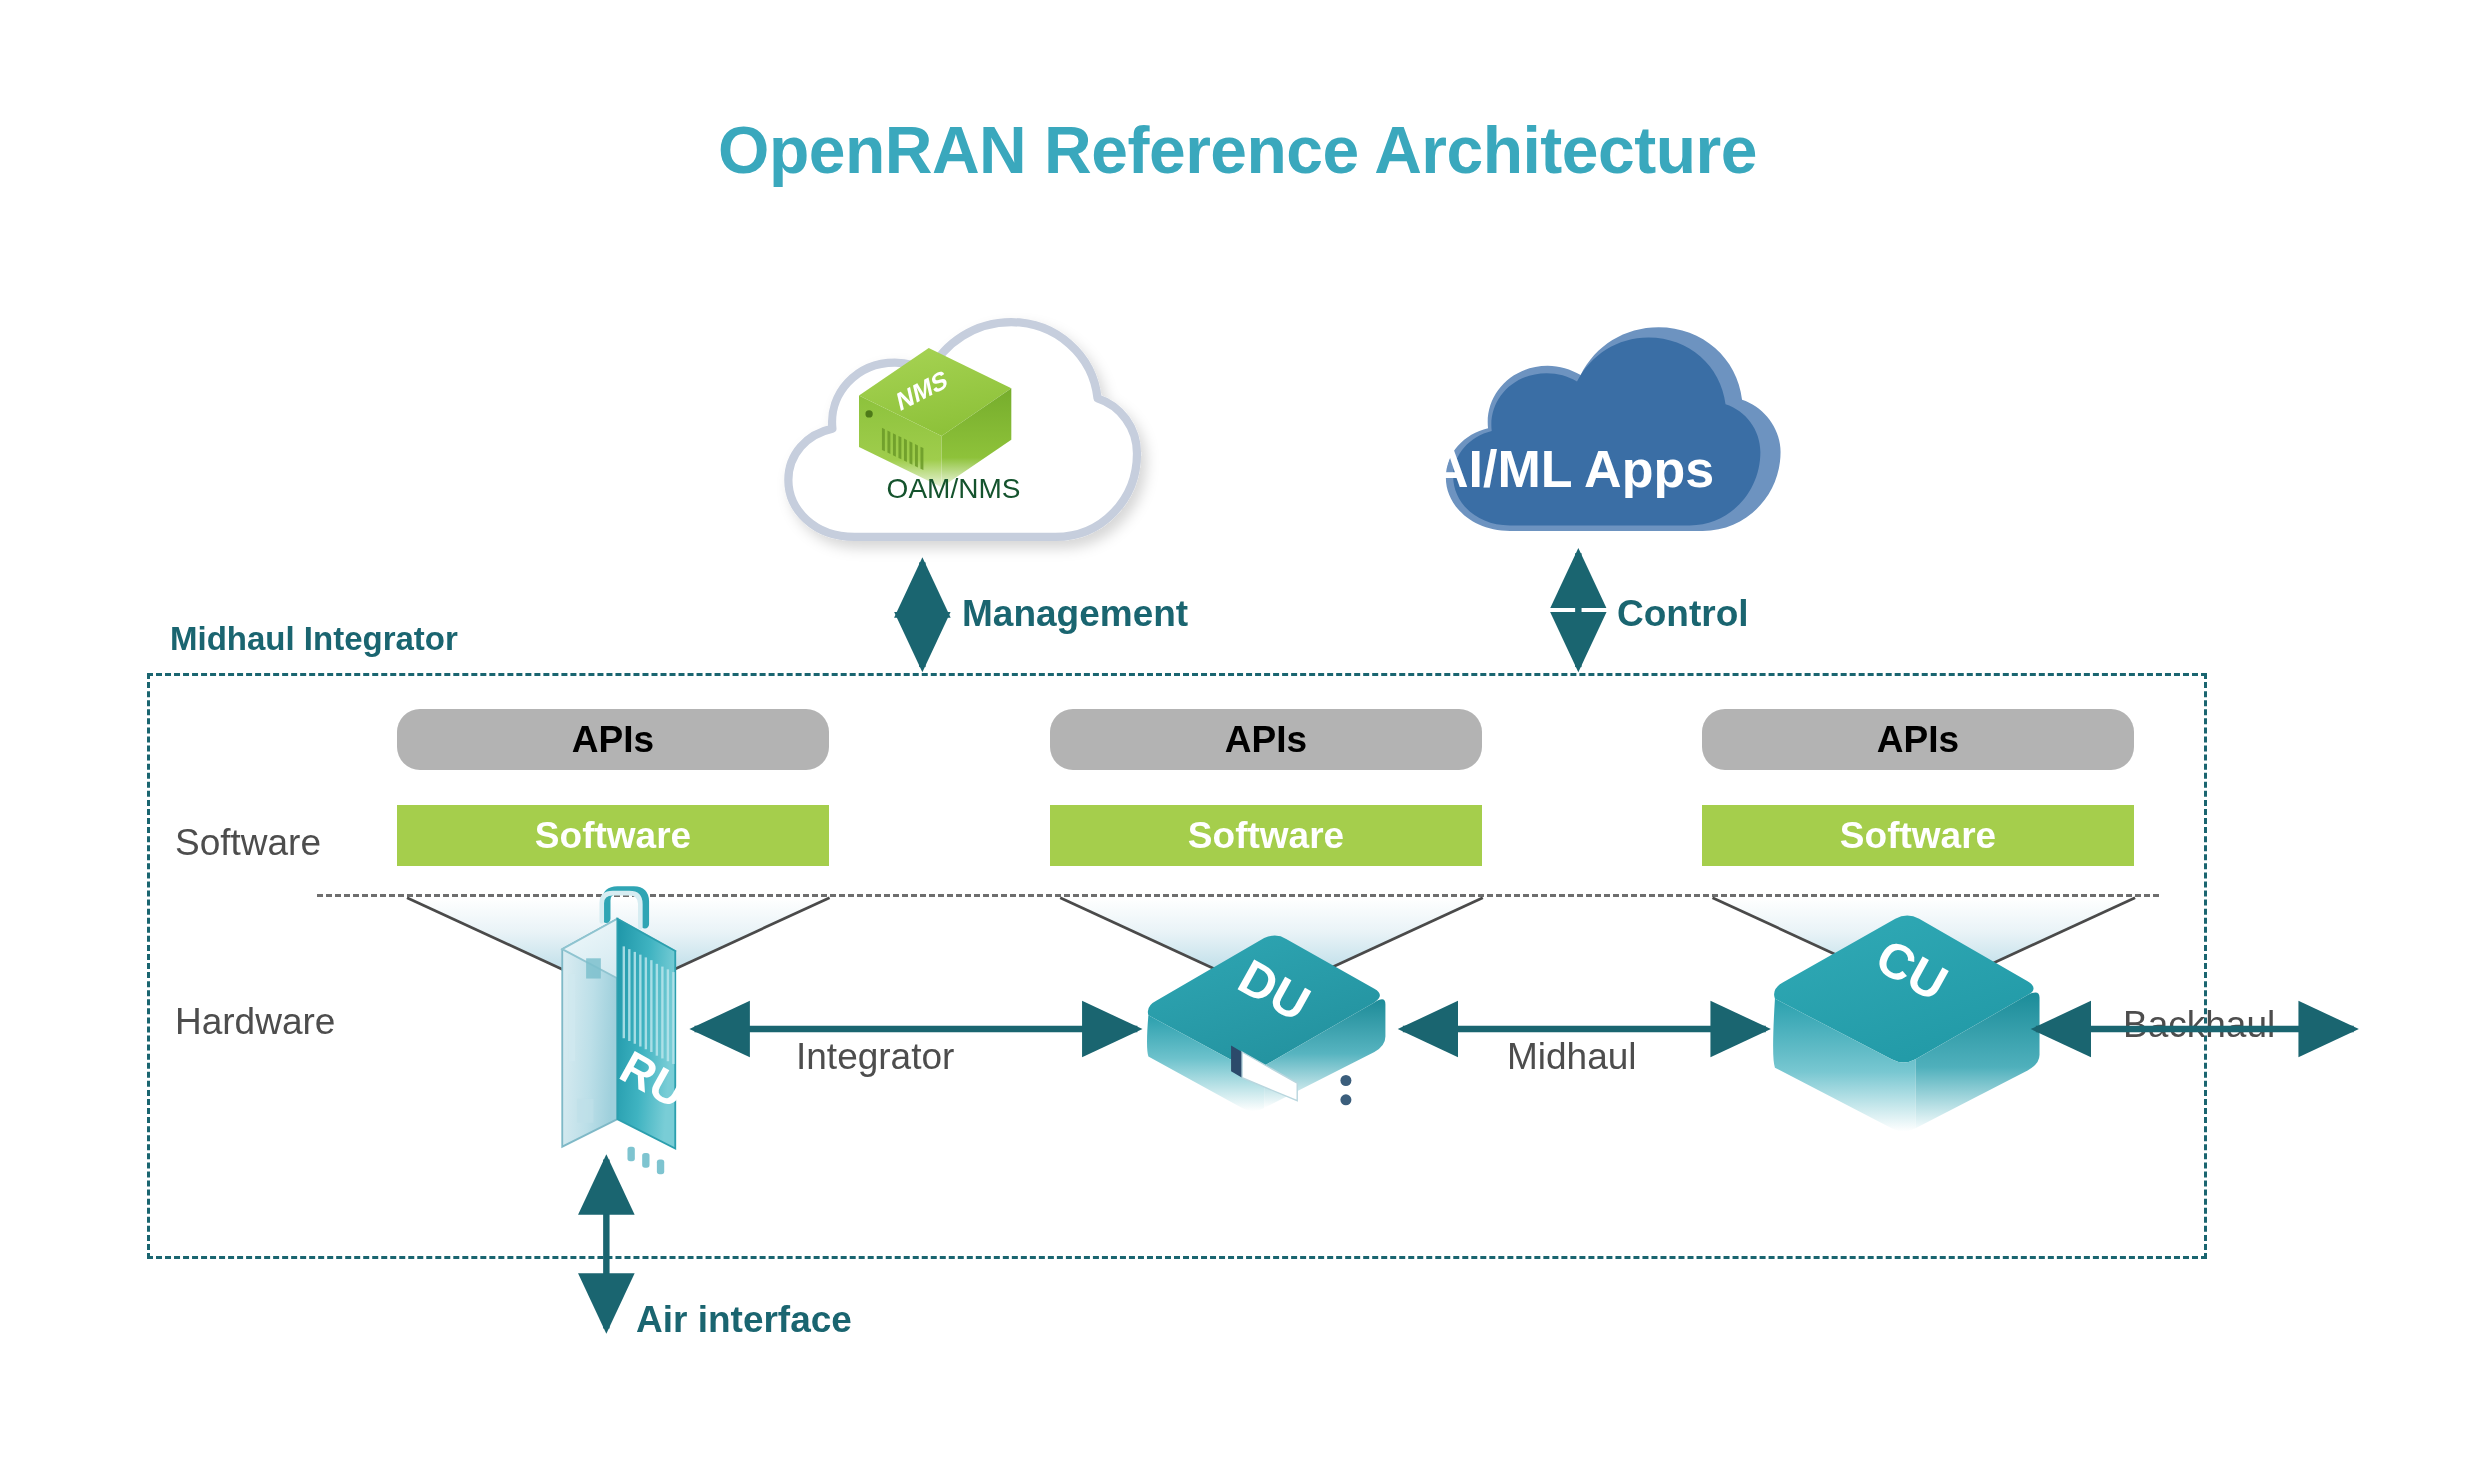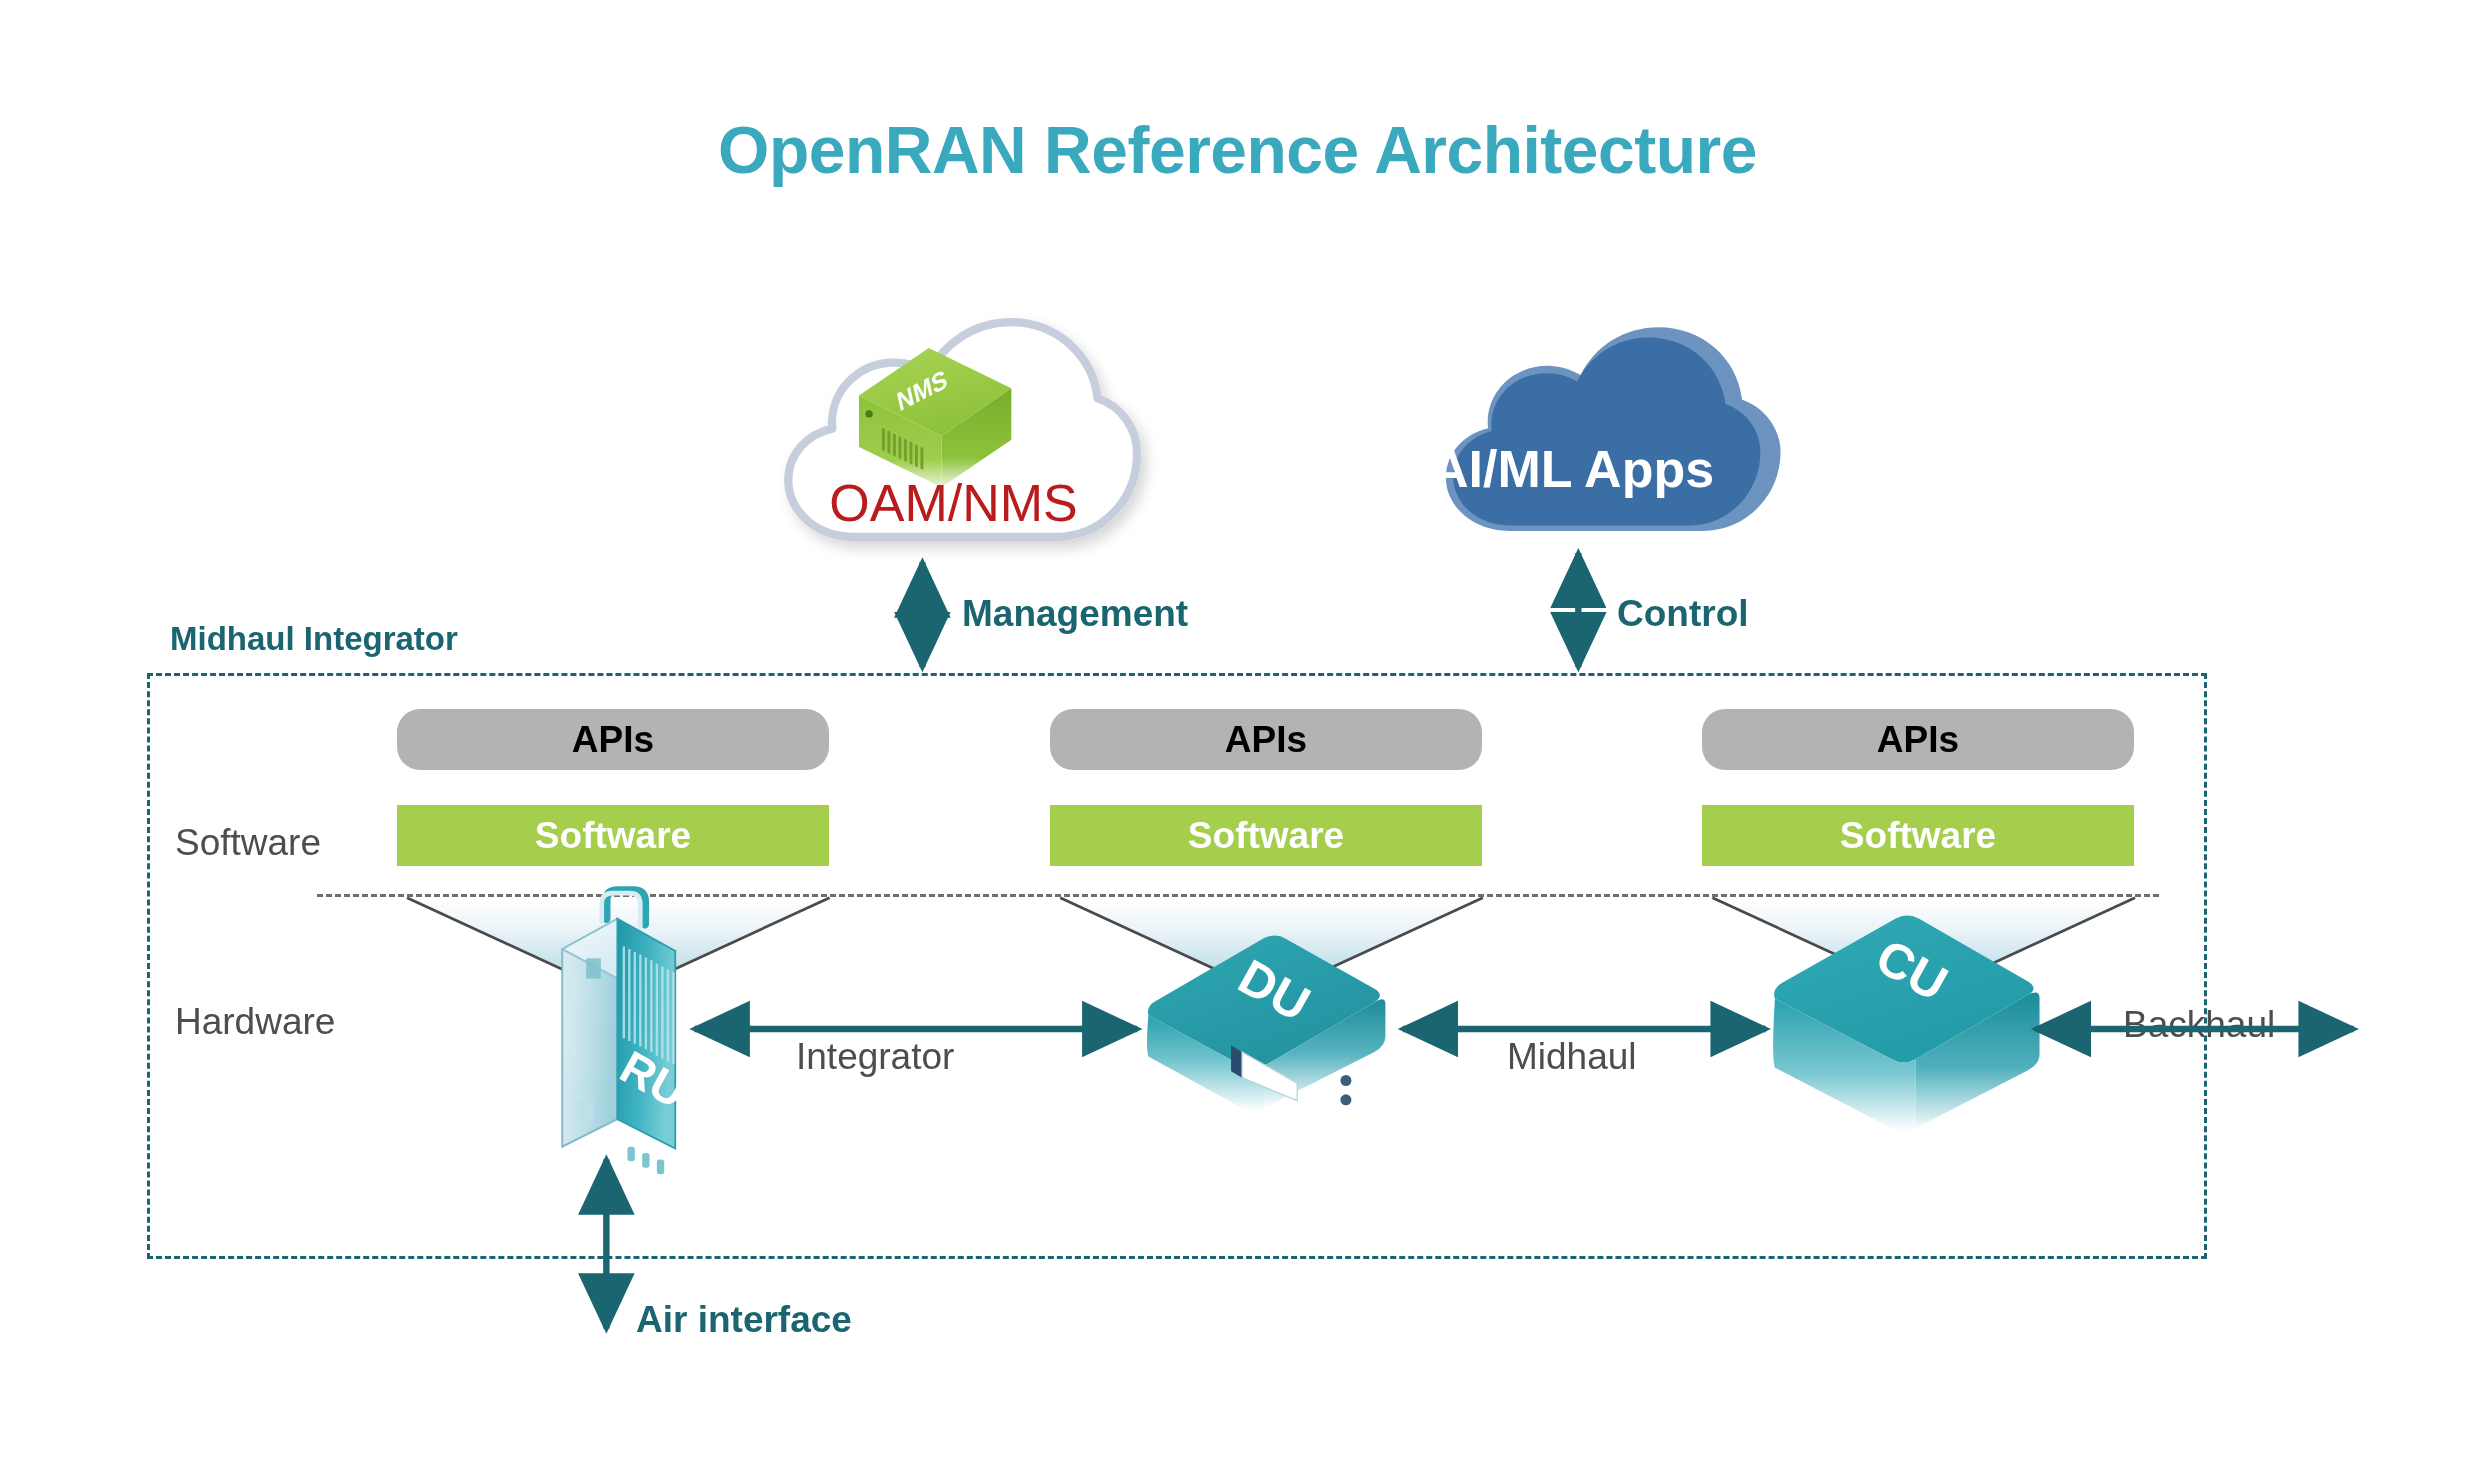--- a/index.html
+++ b/index.html
@@ -30,22 +30,22 @@
     font-weight: bold;
     letter-spacing: -0.5px;
     color: #3aa8bd;
   }
 
   
   #oam-cloud-wrap { left: 770px; top: 309px; width: 367px; height: 253px; }
   #oam-cloud-label {
     left: 0; top: 164px; width: 367px;
     text-align: center;
-    font-size: 52px;
-    color: #b91c1c;
+    font-size: 28px;
+    color: #14532d;
   }
   
   #aiml-cloud-wrap { left: 1431px; top: 309px; width: 358px; height: 243px; }
   #aiml-cloud-label {
     left: 0; top: 130px; width: 358px;
     text-align: left;
     font-size: 52px;
     font-weight: bold;
     color: #ffffff;
   }

